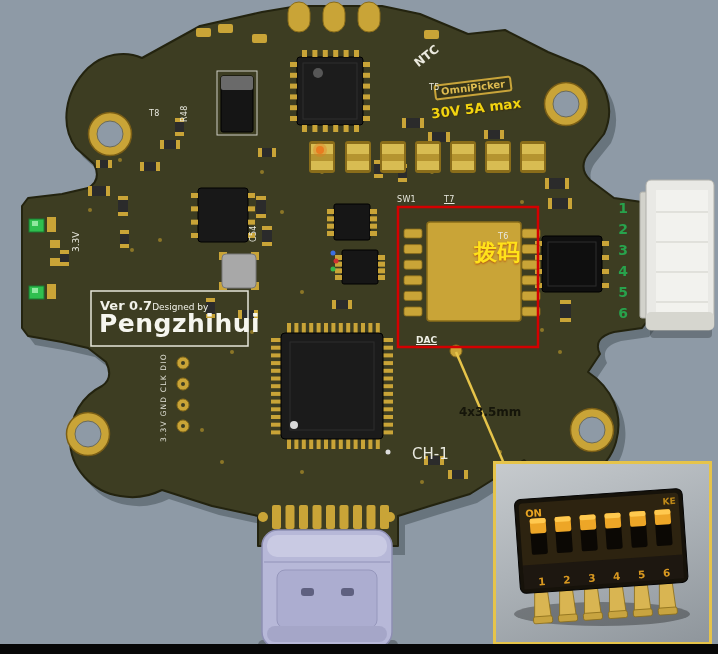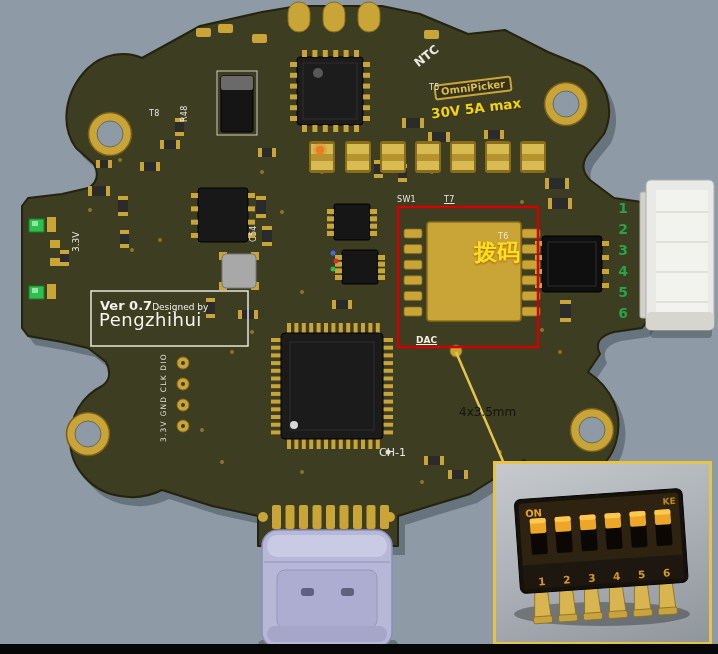--- a/index.html
+++ b/index.html
@@ -8,39 +8,39 @@
     background:#8e9aa6;
     font-family:"DejaVu Sans","Liberation Sans",sans-serif;
   }
   .stage svg{display:block;}
   #board-art{position:absolute;left:0;top:0;}
   .lbl{position:absolute;line-height:1;white-space:nowrap;}
   .silk{color:#e9e9df;font-size:8px;letter-spacing:.3px;}
   #ver-line{left:100px;top:297px;color:#f2f2ea;}
   #ver-line .ver-big{font-size:13px;font-weight:bold;}
   #ver-line .ver-small{font-size:9px;margin-left:0;}
-  #designer{left:99px;top:311px;font-size:18px;font-weight:normal;color:#f6f6ef;letter-spacing:.5px;}
+  #designer{left:99px;top:311px;font-size:25px;font-weight:bold;color:#f6f6ef;letter-spacing:.5px;}
   #ntc{left:413px;top:50px;font-size:12px;font-weight:bold;color:#eceadf;transform:rotate(-38deg);}
   #badge{left:434px;top:80px;transform:rotate(-7deg);border:2px solid #c8a43a;border-radius:3px;
          color:#dcba50;font-size:10px;font-weight:bold;padding:1px 5px;background:rgba(40,36,10,.35);}
   #rating{left:431px;top:102px;transform:rotate(-7deg);color:#f2d410;font-size:13.5px;font-weight:bold;
           text-shadow:1px 1px 1px rgba(60,40,0,.6);}
   #dip-name{left:429px;top:237px;width:92px;text-align:center;font-size:23px;font-weight:bold;
             color:#ffe21a;text-shadow:0 1px 2px rgba(175,60,0,.8);}
   #dip-name div{line-height:30px;padding-left:44px;}
-  #dim-note{left:459px;top:406px;font-size:12px;font-weight:normal;color:#15150a;}
+  #dim-note{left:459px;top:406px;font-size:12px;font-weight:bold;color:#15150a;}
   #v33{left:72px;top:252px;transform:rotate(-90deg);transform-origin:0 0;font-size:9px;color:#e9e9df;}
   #prog-pads{left:160px;top:442px;transform:rotate(-90deg);transform-origin:0 0;font-size:7.5px;
              color:#e0e0d6;letter-spacing:1.2px;}
   #sw1{left:397px;top:196px;} #t7{left:444px;top:196px;text-decoration:underline;} #t6{left:498px;top:203px;margin-top:30px;}
   #t5{left:429px;top:84px;}  #t8{left:149px;top:110px;}
   #r48{left:181px;top:122px;transform:rotate(-90deg);transform-origin:0 0;}
   #c54{left:250px;top:242px;transform:rotate(-90deg);transform-origin:0 0;}
   #dac{left:416px;top:336px;font-size:9px;font-weight:bold;color:#f0f0e6;text-decoration:underline;}
-  #ch1{left:379px;top:447px;font-size:11px;color:#e9e9df;}
+  #ch1{left:412px;top:447px;font-size:15px;color:#e9e9df;}
   #inset{
     position:absolute;left:493px;top:461px;width:219px;height:184px;box-sizing:border-box;
     border:3px solid #e6c44a;
     background:linear-gradient(160deg,#c6cacd 0%,#adb3b8 45%,#8f969c 100%);
   }
   #bottom-bar{position:absolute;left:0;top:644px;width:718px;height:10px;background:#070707;}
 </style>
 </head>
 <body>
 

